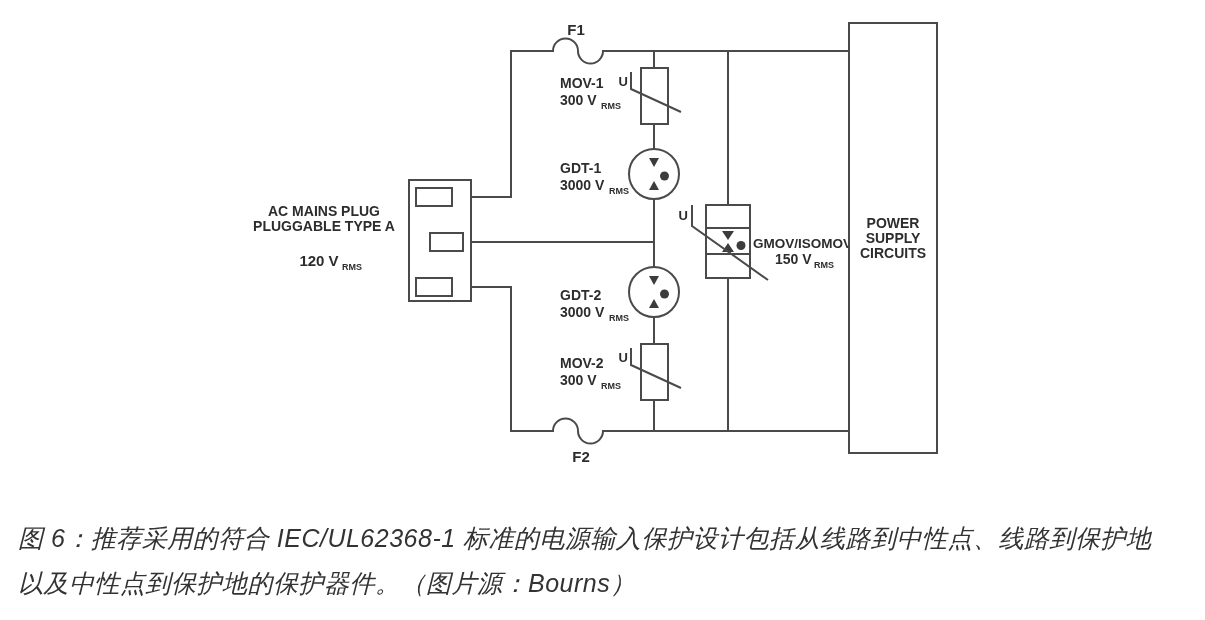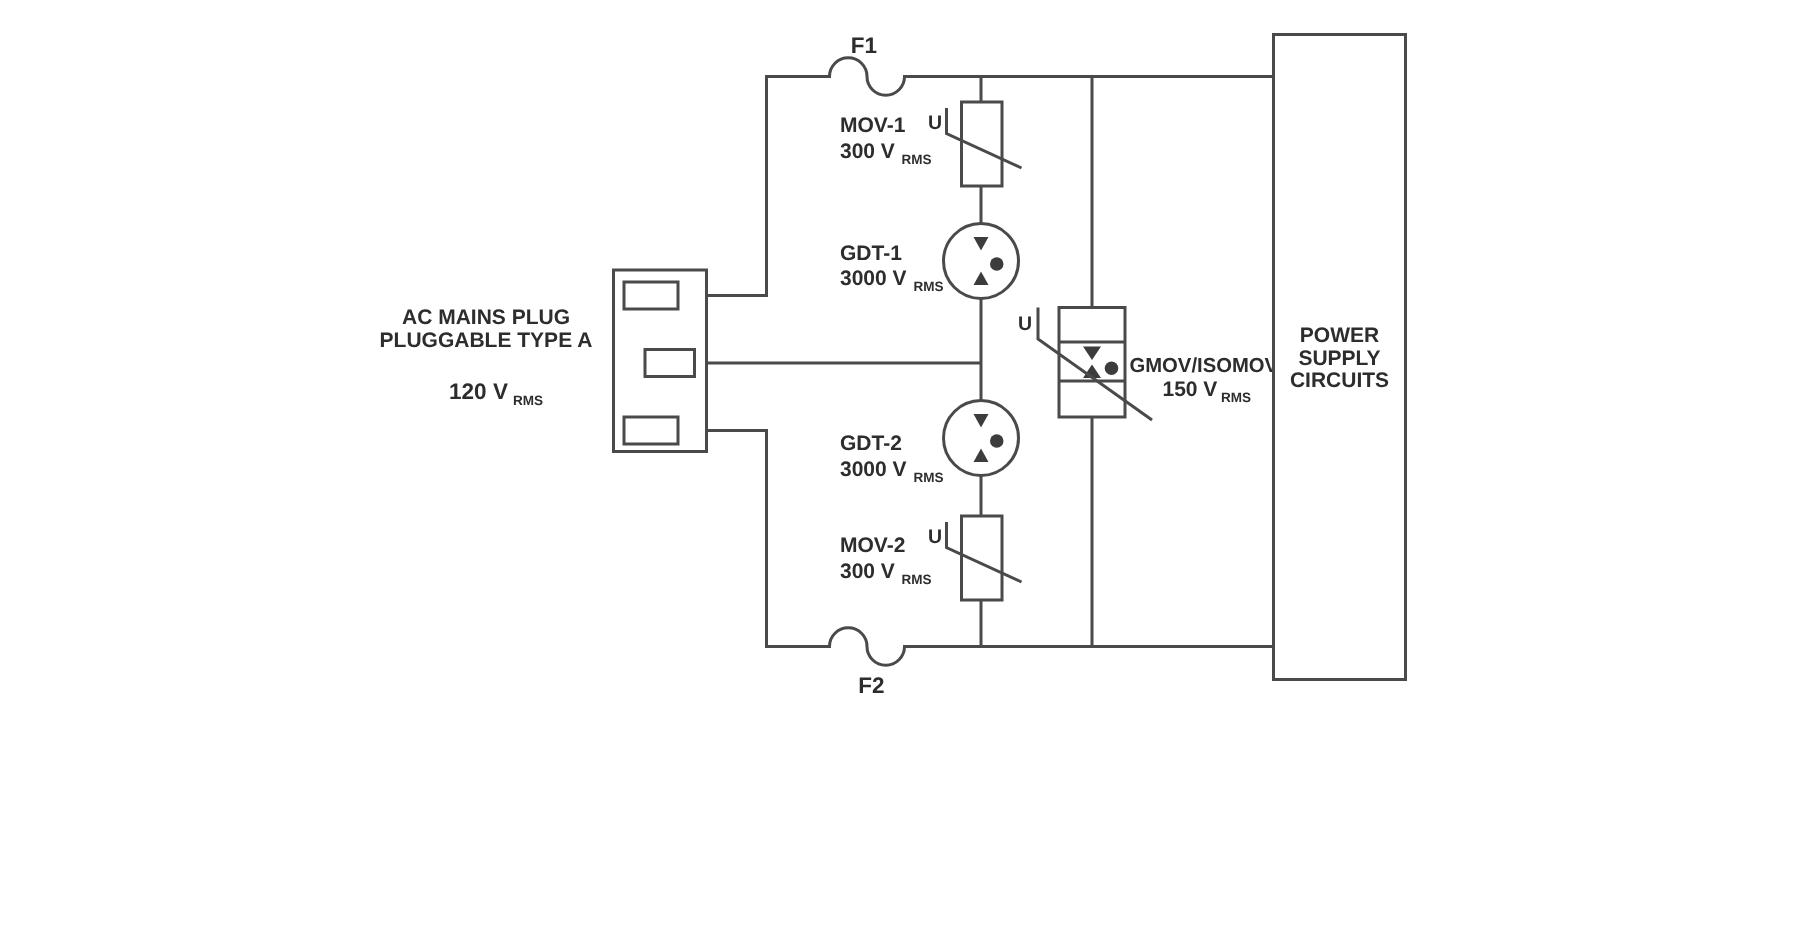--- a/index.html
+++ b/index.html
@@ -110,14 +110,18 @@
     <text class="lbl-sm" x="753" y="248">GMOV/ISOMOV-1</text>
     <text class="lbl" x="775" y="264">150 V</text>
     <text class="sub" x="814" y="268">RMS</text>
 
     <rect class="sym" x="849" y="23" width="88" height="430"></rect>
     <text class="lbl" x="893" y="228" text-anchor="middle">POWER</text>
     <text class="lbl" x="893" y="243" text-anchor="middle">SUPPLY</text>
     <text class="lbl" x="893" y="258" text-anchor="middle">CIRCUITS</text>
   </svg>
 
+  <div class="caption">
+    <div>图 6：推荐采用的符合 IEC/UL62368-1 标准的电源输入保护设计包括从线路到中性点、线路到保护地</div>
+    <div>以及中性点到保护地的保护器件。（图片源：Bourns）</div>
+  </div>
 
 </div>
 
 </body></html>

